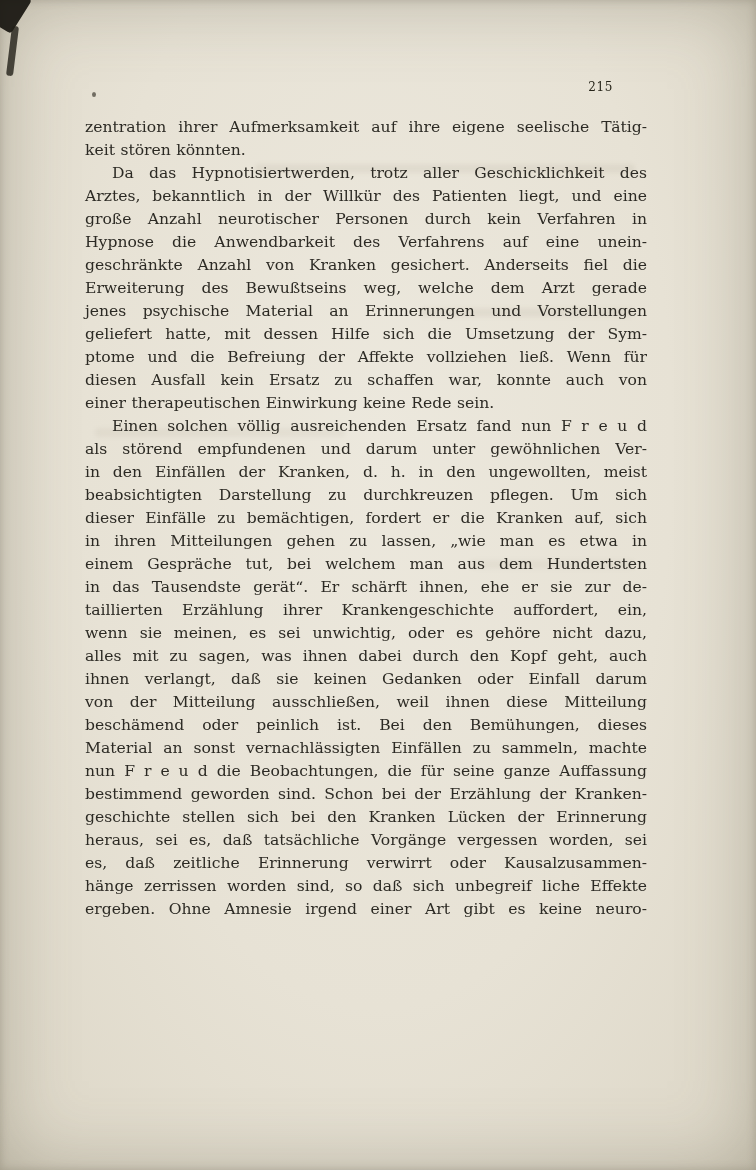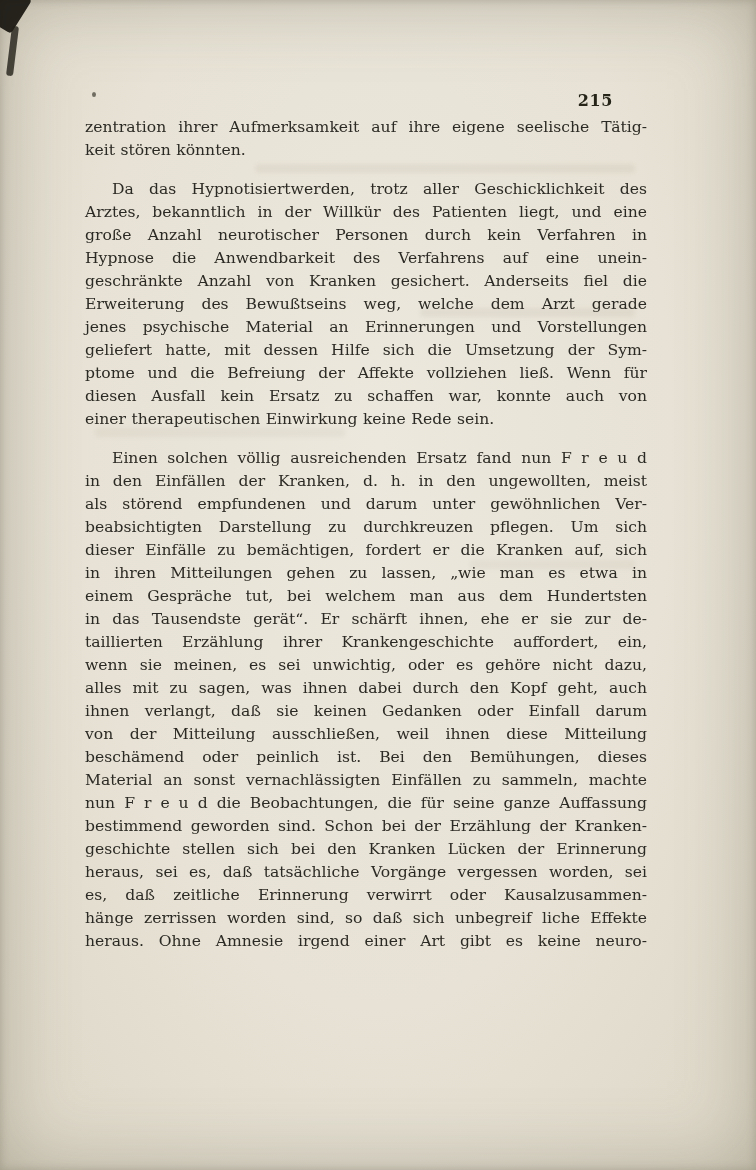--- a/index.html
+++ b/index.html
@@ -50,45 +50,44 @@
   .bleed.b1 { left: 255px; top: 164px; width: 380px; }
   .bleed.b2 { left: 420px; top: 308px; width: 215px; }
   .bleed.b3 { left: 95px;  top: 428px; width: 250px; opacity: 0.08; }
   .bleed.b4 { left: 470px; top: 560px; width: 165px; opacity: 0.08; }
 
   
   .page-number {
     position: absolute;
     top: 80px;
     right: 143px;
-    font-size: 16px;
+    font-size: 12px;
     letter-spacing: 0.6px;
-    font-weight: 700;
+    font-weight: 400;
     color: #262419;
-    margin-top: 11px;
   }
 
   
   .textblock {
     position: absolute;
     left: 85px;
     top: 116px;
     width: 562px;
   }
   .line {
     display: block;
     font-size: 15.6px;
     line-height: 23px;
     text-align: justify;
     text-align-last: justify;
     word-spacing: 0.5px;
     color: #2c2a24;
   }
   .line.last { text-align-last: left; }
-  .line.indent { text-indent: 27px; margin-top: 16px; }
+  .line.indent { text-indent: 27px; }
 </style>
 </head>
 <body>
 
 <div class="page">
 
   <div class="corner-mark"></div>
   <div class="edge-streak"></div>
   <div class="speck"></div>
   <div class="bleed b1"></div>
@@ -109,36 +108,36 @@
     <span class="line">Hypnose die Anwendbarkeit des Verfahrens auf eine unein-</span>
     <span class="line">geschränkte Anzahl von Kranken gesichert. Anderseits fiel die</span>
     <span class="line">Erweiterung des Bewußtseins weg, welche dem Arzt gerade</span>
     <span class="line">jenes psychische Material an Erinnerungen und Vorstellungen</span>
     <span class="line">geliefert hatte, mit dessen Hilfe sich die Umsetzung der Sym-</span>
     <span class="line">ptome und die Befreiung der Affekte vollziehen ließ. Wenn für</span>
     <span class="line">diesen Ausfall kein Ersatz zu schaffen war, konnte auch von</span>
     <span class="line last">einer therapeutischen Einwirkung keine Rede sein.</span>
 
     <span class="line indent">Einen solchen völlig ausreichenden Ersatz fand nun F r e u d</span>
+    <span class="line">als störend empfundenen und darum unter gewöhnlichen Ver-</span>
     <span class="line">in den Einfällen der Kranken, d. h. in den ungewollten, meist</span>
-    <span class="line">als störend empfundenen und darum unter gewöhnlichen Ver-</span>
     <span class="line">beabsichtigten Darstellung zu durchkreuzen pflegen. Um sich</span>
     <span class="line">dieser Einfälle zu bemächtigen, fordert er die Kranken auf, sich</span>
     <span class="line">in ihren Mitteilungen gehen zu lassen, „wie man es etwa in</span>
     <span class="line">einem Gespräche tut, bei welchem man aus dem Hundertsten</span>
     <span class="line">in das Tausendste gerät“. Er schärft ihnen, ehe er sie zur de-</span>
     <span class="line">taillierten Erzählung ihrer Krankengeschichte auffordert, ein,</span>
     <span class="line">wenn sie meinen, es sei unwichtig, oder es gehöre nicht dazu,</span>
     <span class="line">alles mit zu sagen, was ihnen dabei durch den Kopf geht, auch</span>
     <span class="line">ihnen verlangt, daß sie keinen Gedanken oder Einfall darum</span>
     <span class="line">von der Mitteilung ausschließen, weil ihnen diese Mitteilung</span>
     <span class="line">beschämend oder peinlich ist. Bei den Bemühungen, dieses</span>
     <span class="line">Material an sonst vernachlässigten Einfällen zu sammeln, machte</span>
     <span class="line">nun F r e u d die Beobachtungen, die für seine ganze Auffassung</span>
     <span class="line">bestimmend geworden sind. Schon bei der Erzählung der Kranken-</span>
     <span class="line">geschichte stellen sich bei den Kranken Lücken der Erinnerung</span>
     <span class="line">heraus, sei es, daß tatsächliche Vorgänge vergessen worden, sei</span>
     <span class="line">es, daß zeitliche Erinnerung verwirrt oder Kausalzusammen-</span>
     <span class="line">hänge zerrissen worden sind, so daß sich unbegreif liche Effekte</span>
-    <span class="line">heraus. Ohne Amnesie irgend einer Art gibt es keine neuro-</span>
+    <span class="line">ergeben. Ohne Amnesie irgend einer Art gibt es keine neuro-</span>
 
   </div>
 </div>
 
 </body></html>

